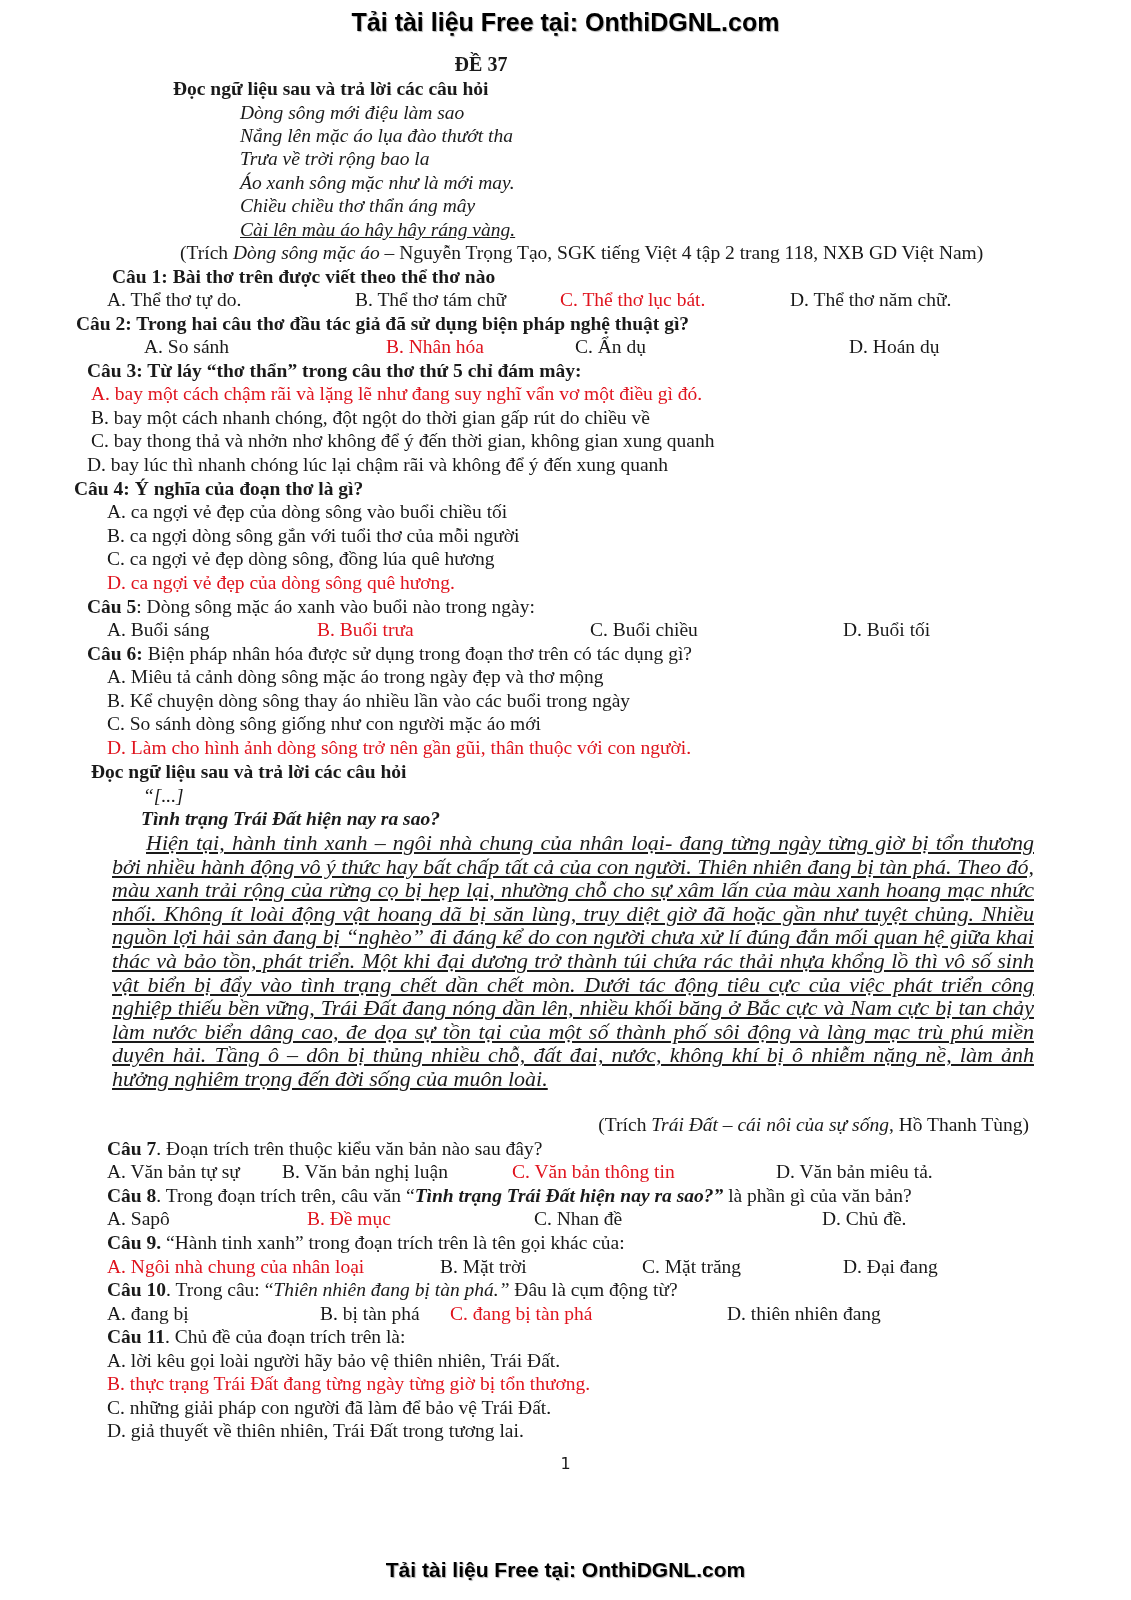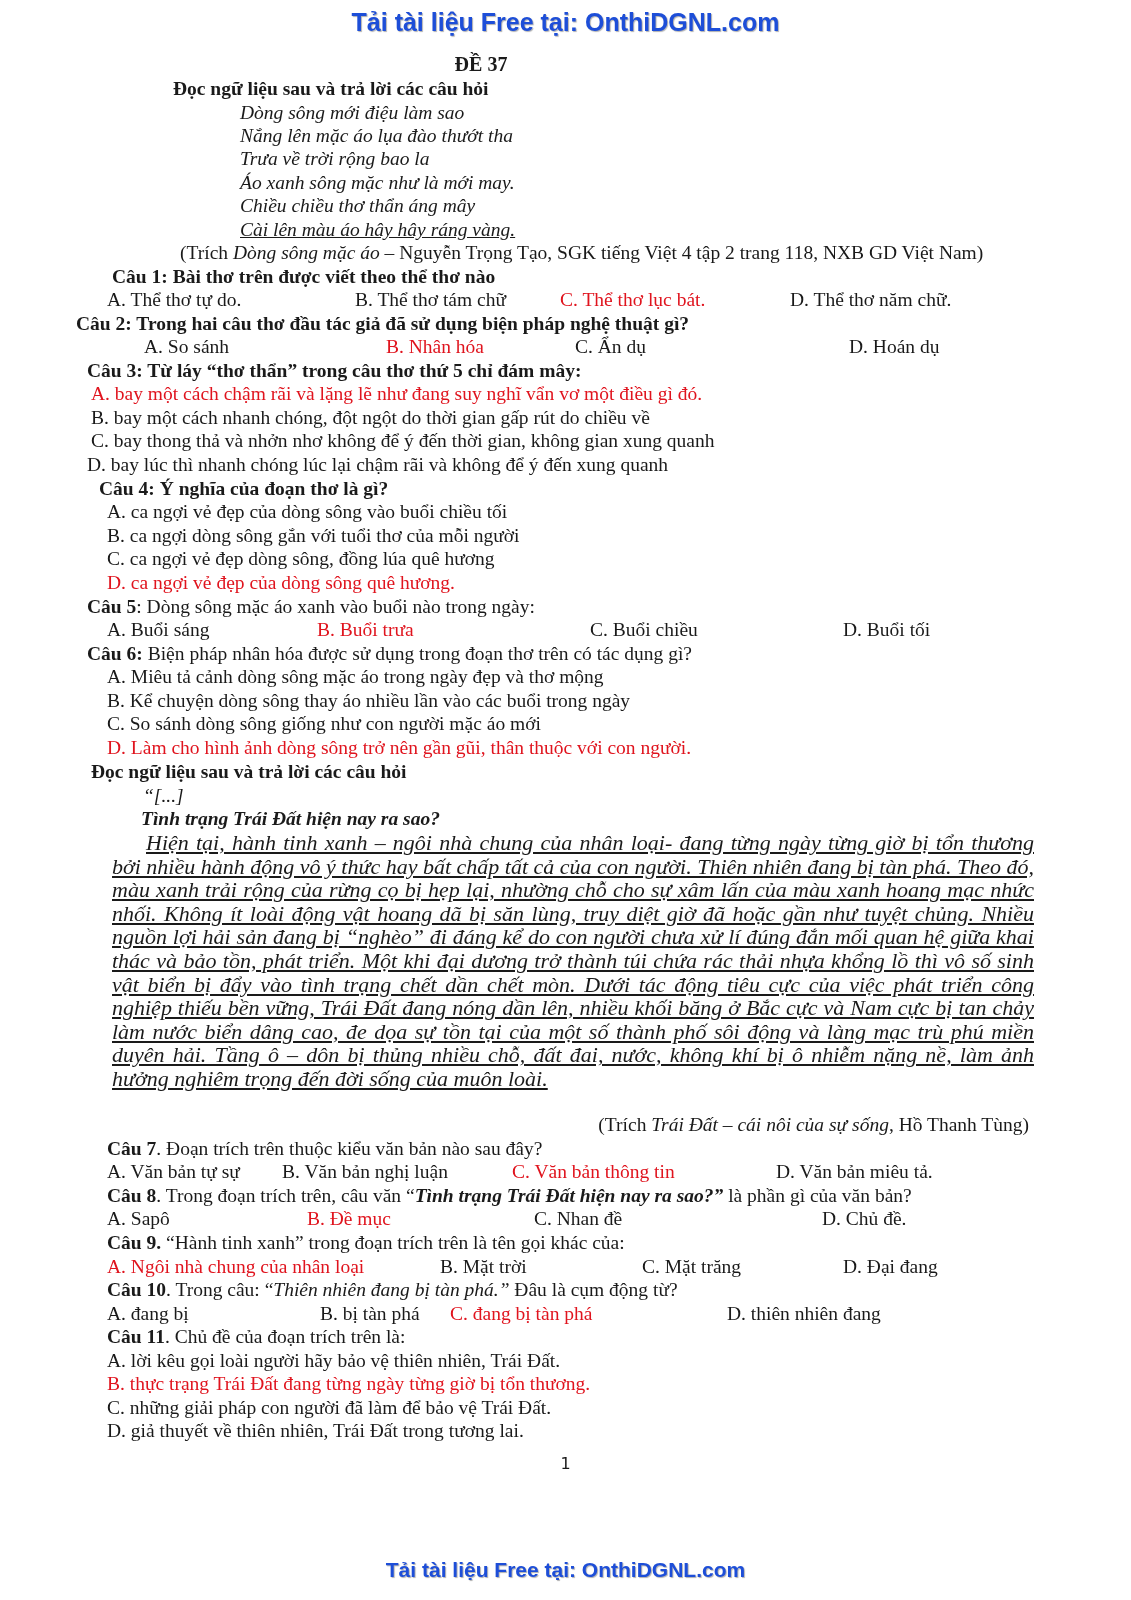--- a/index.html
+++ b/index.html
@@ -1,20 +1,20 @@
 <!DOCTYPE html>
 <html><head>
 <meta charset="utf-8">
 <style>
   html, body { margin:0; padding:0; background:#ffffff; }
   body { width:1131px; height:1600px; position:relative; overflow:hidden;
          font-family:"Liberation Serif", serif; color:#1a1a1a; }
   .banner { position:absolute; left:0; width:1131px; text-align:center;
             font-family:"Liberation Sans", sans-serif; font-weight:bold;
-            color:#1d4ed8; text-shadow:1px 1px 1px #b0b0b0; }
+            color:#000000; text-shadow:1px 1px 1px #b0b0b0; }
   .banner.top { top:8px; font-size:25px; }
   .banner.bottom { top:1558px; font-size:21px; }
   .line { position:absolute; white-space:nowrap; font-size:19.5px; line-height:24px; }
   .b { font-weight:bold; }
   .i { font-style:italic; }
   .red { color:#e0141e; }
   .opt { position:absolute; white-space:nowrap; font-size:19.5px; line-height:24px; }
   .para { position:absolute; left:112px; width:922px; font-size:22px; line-height:23.6px;
           font-style:italic; text-align:justify;text-decoration:underline; }
   .para p { margin:0; }
@@ -51,21 +51,21 @@
 <div class="opt red" style="top:335px;left:386px;">B. Nhân hóa</div>
 <div class="opt" style="top:335px;left:575px;">C. Ẩn dụ</div>
 <div class="opt" style="top:335px;left:849px;">D. Hoán dụ</div>
 
 <div class="line b" style="top:359px;left:87px;"><span>Câu 3:</span><span> Từ láy “thơ thẩn” trong câu thơ thứ 5 chỉ đám mây:</span></div>
 <div class="opt red" style="top:382px;left:91px;">A. bay một cách chậm rãi và lặng lẽ như đang suy nghĩ vẩn vơ một điều gì đó.</div>
 <div class="opt" style="top:406px;left:91px;">B. bay một cách nhanh chóng, đột ngột do thời gian gấp rút do chiều về</div>
 <div class="opt" style="top:429px;left:91px;">C. bay thong thả và nhởn nhơ không để ý đến thời gian, không gian xung quanh</div>
 <div class="opt" style="top:453px;left:87px;">D. bay lúc thì nhanh chóng lúc lại chậm rãi và không để ý đến xung quanh</div>
 
-<div class="line b" style="top:477px;left:99px;"><span>Câu 4:</span><span> Ý nghĩa của đoạn thơ là gì?</span></div>
+<div class="line b" style="top:477px;left:74px;"><span>Câu 4:</span><span> Ý nghĩa của đoạn thơ là gì?</span></div>
 <div class="opt" style="top:500px;left:107px;">A. ca ngợi vẻ đẹp của dòng sông vào buổi chiều tối</div>
 <div class="opt" style="top:524px;left:107px;">B. ca ngợi dòng sông gắn với tuổi thơ của mỗi người</div>
 <div class="opt" style="top:547px;left:107px;">C. ca ngợi vẻ đẹp dòng sông, đồng lúa quê hương</div>
 <div class="opt red" style="top:571px;left:107px;">D. ca ngợi vẻ đẹp của dòng sông quê hương.</div>
 
 <div class="line" style="top:595px;left:87px;"><span class="b">Câu 5</span><span>: Dòng sông mặc áo xanh vào buổi nào trong ngày:</span></div>
 <div class="opt" style="top:618px;left:107px;">A. Buổi sáng</div>
 <div class="opt red" style="top:618px;left:317px;">B. Buổi trưa</div>
 <div class="opt" style="top:618px;left:590px;">C. Buổi chiều</div>
 <div class="opt" style="top:618px;left:843px;">D. Buổi tối</div>

